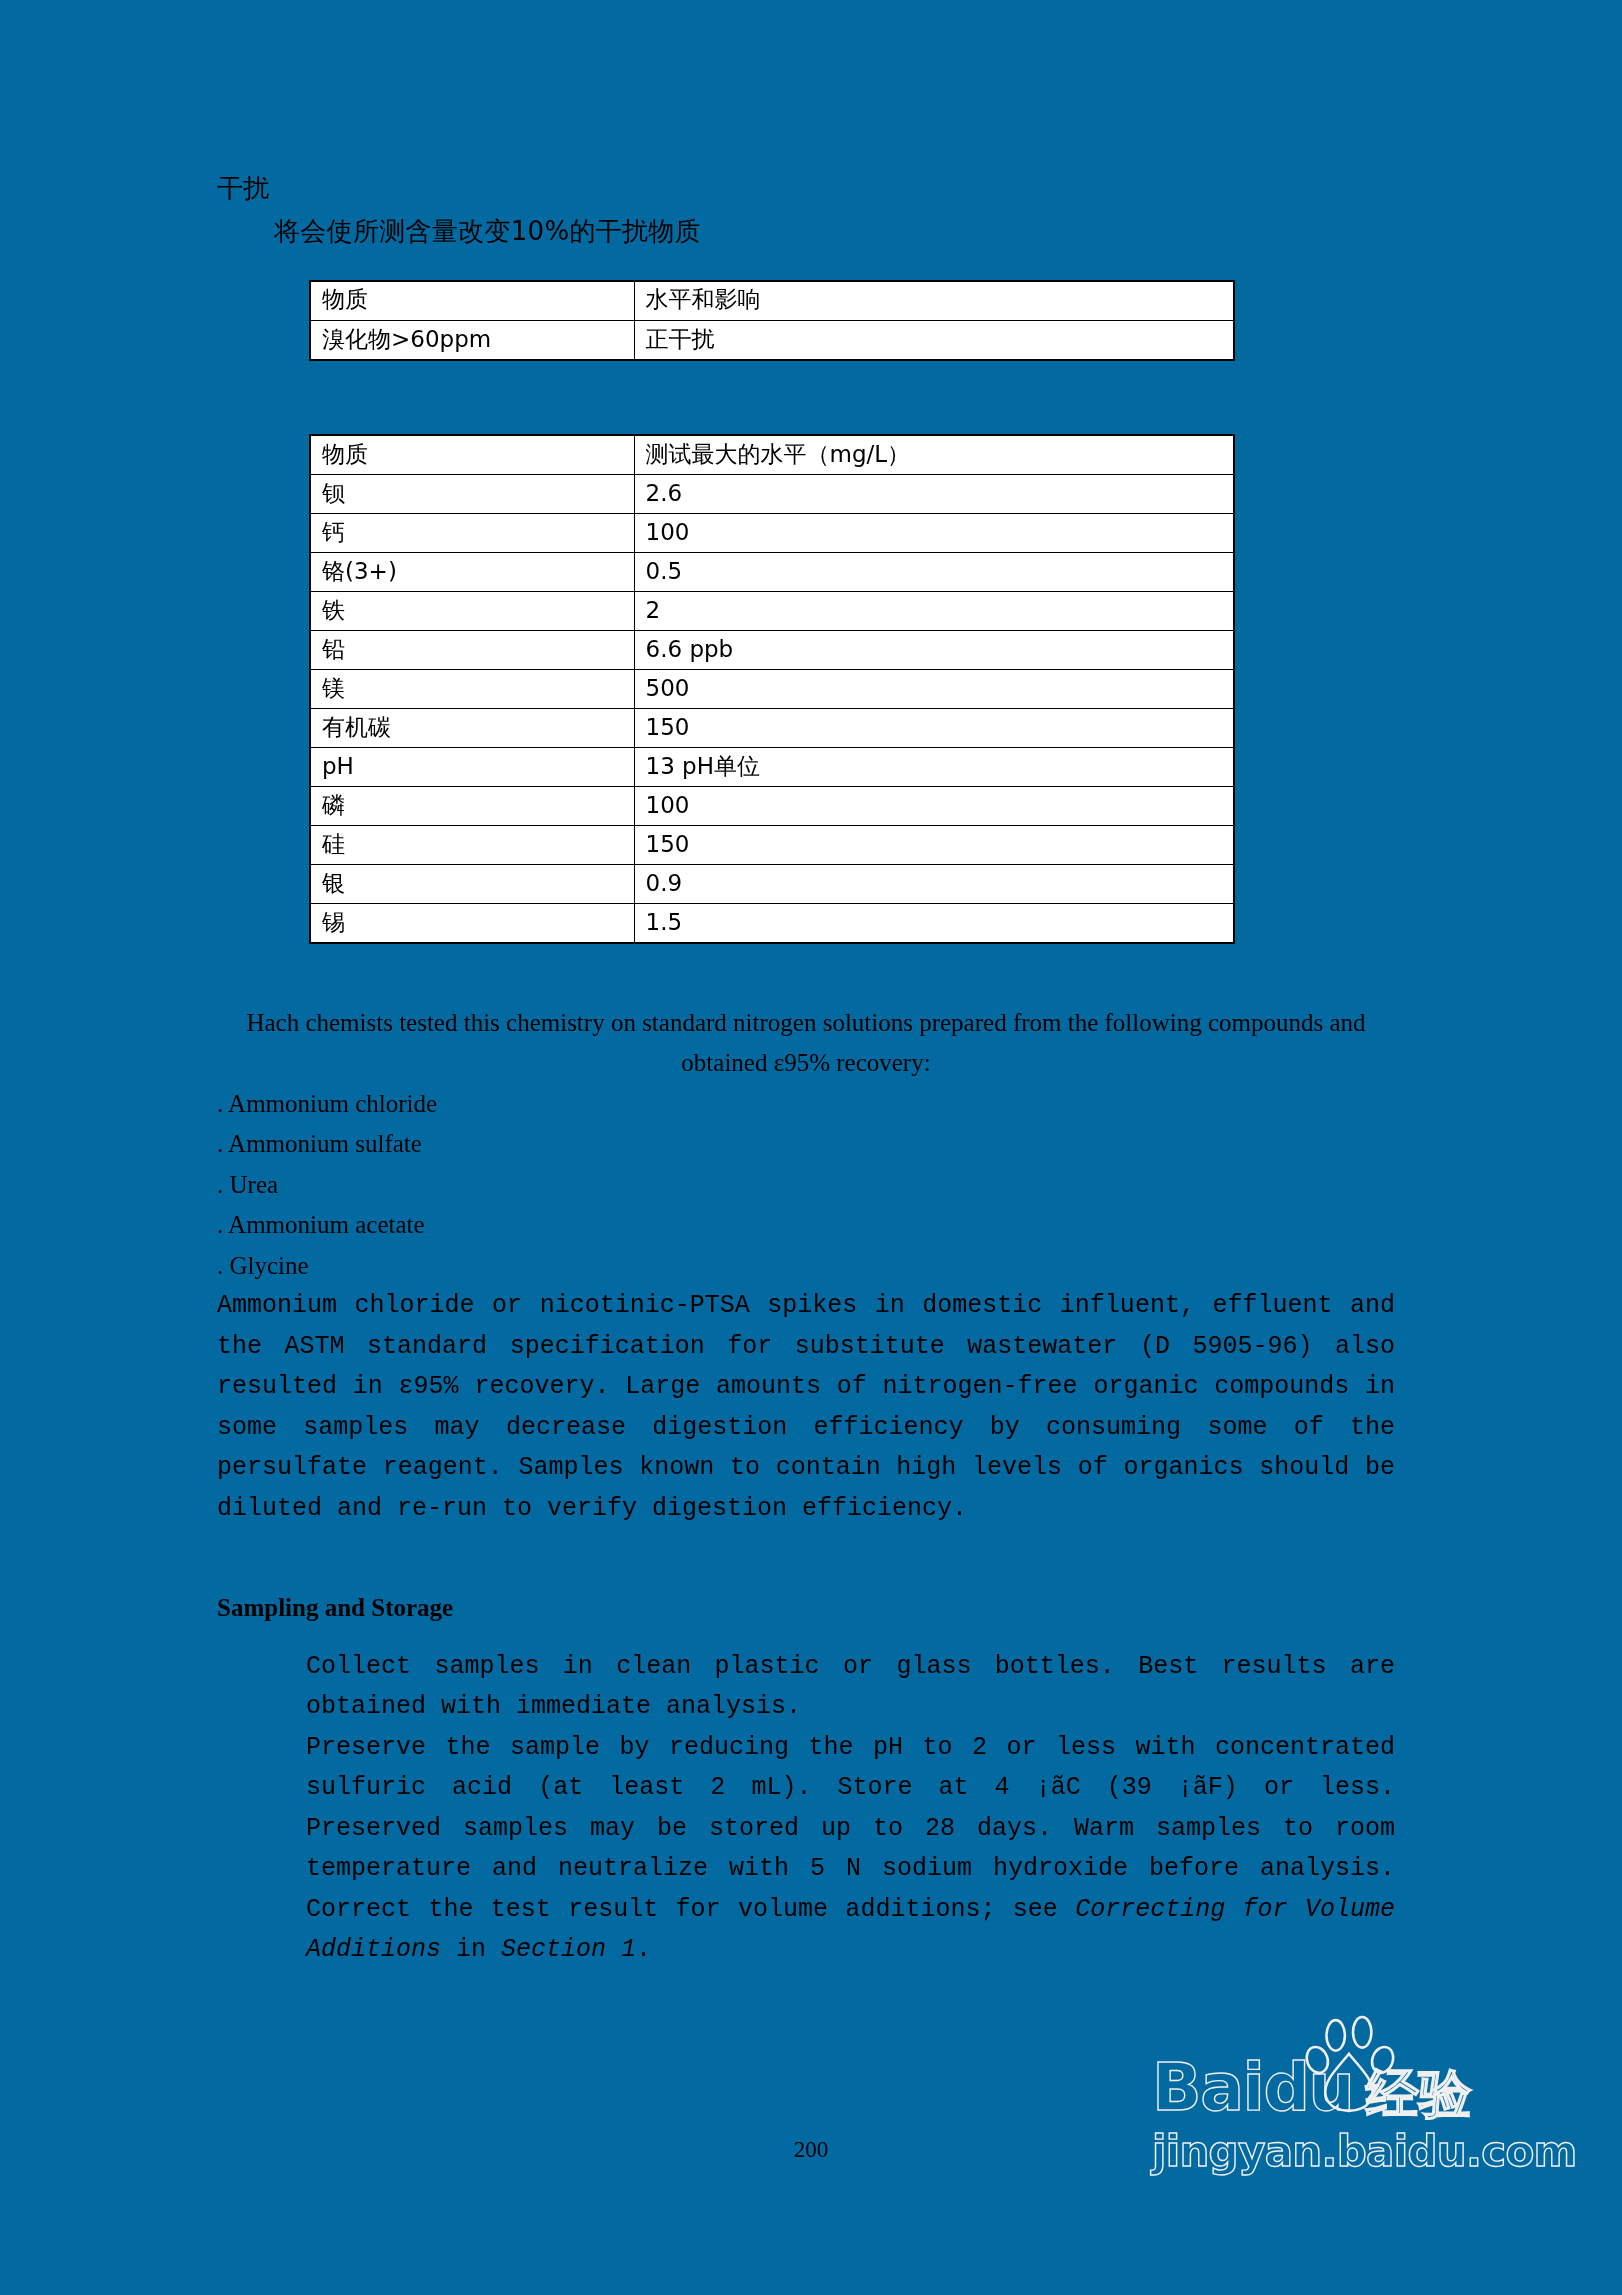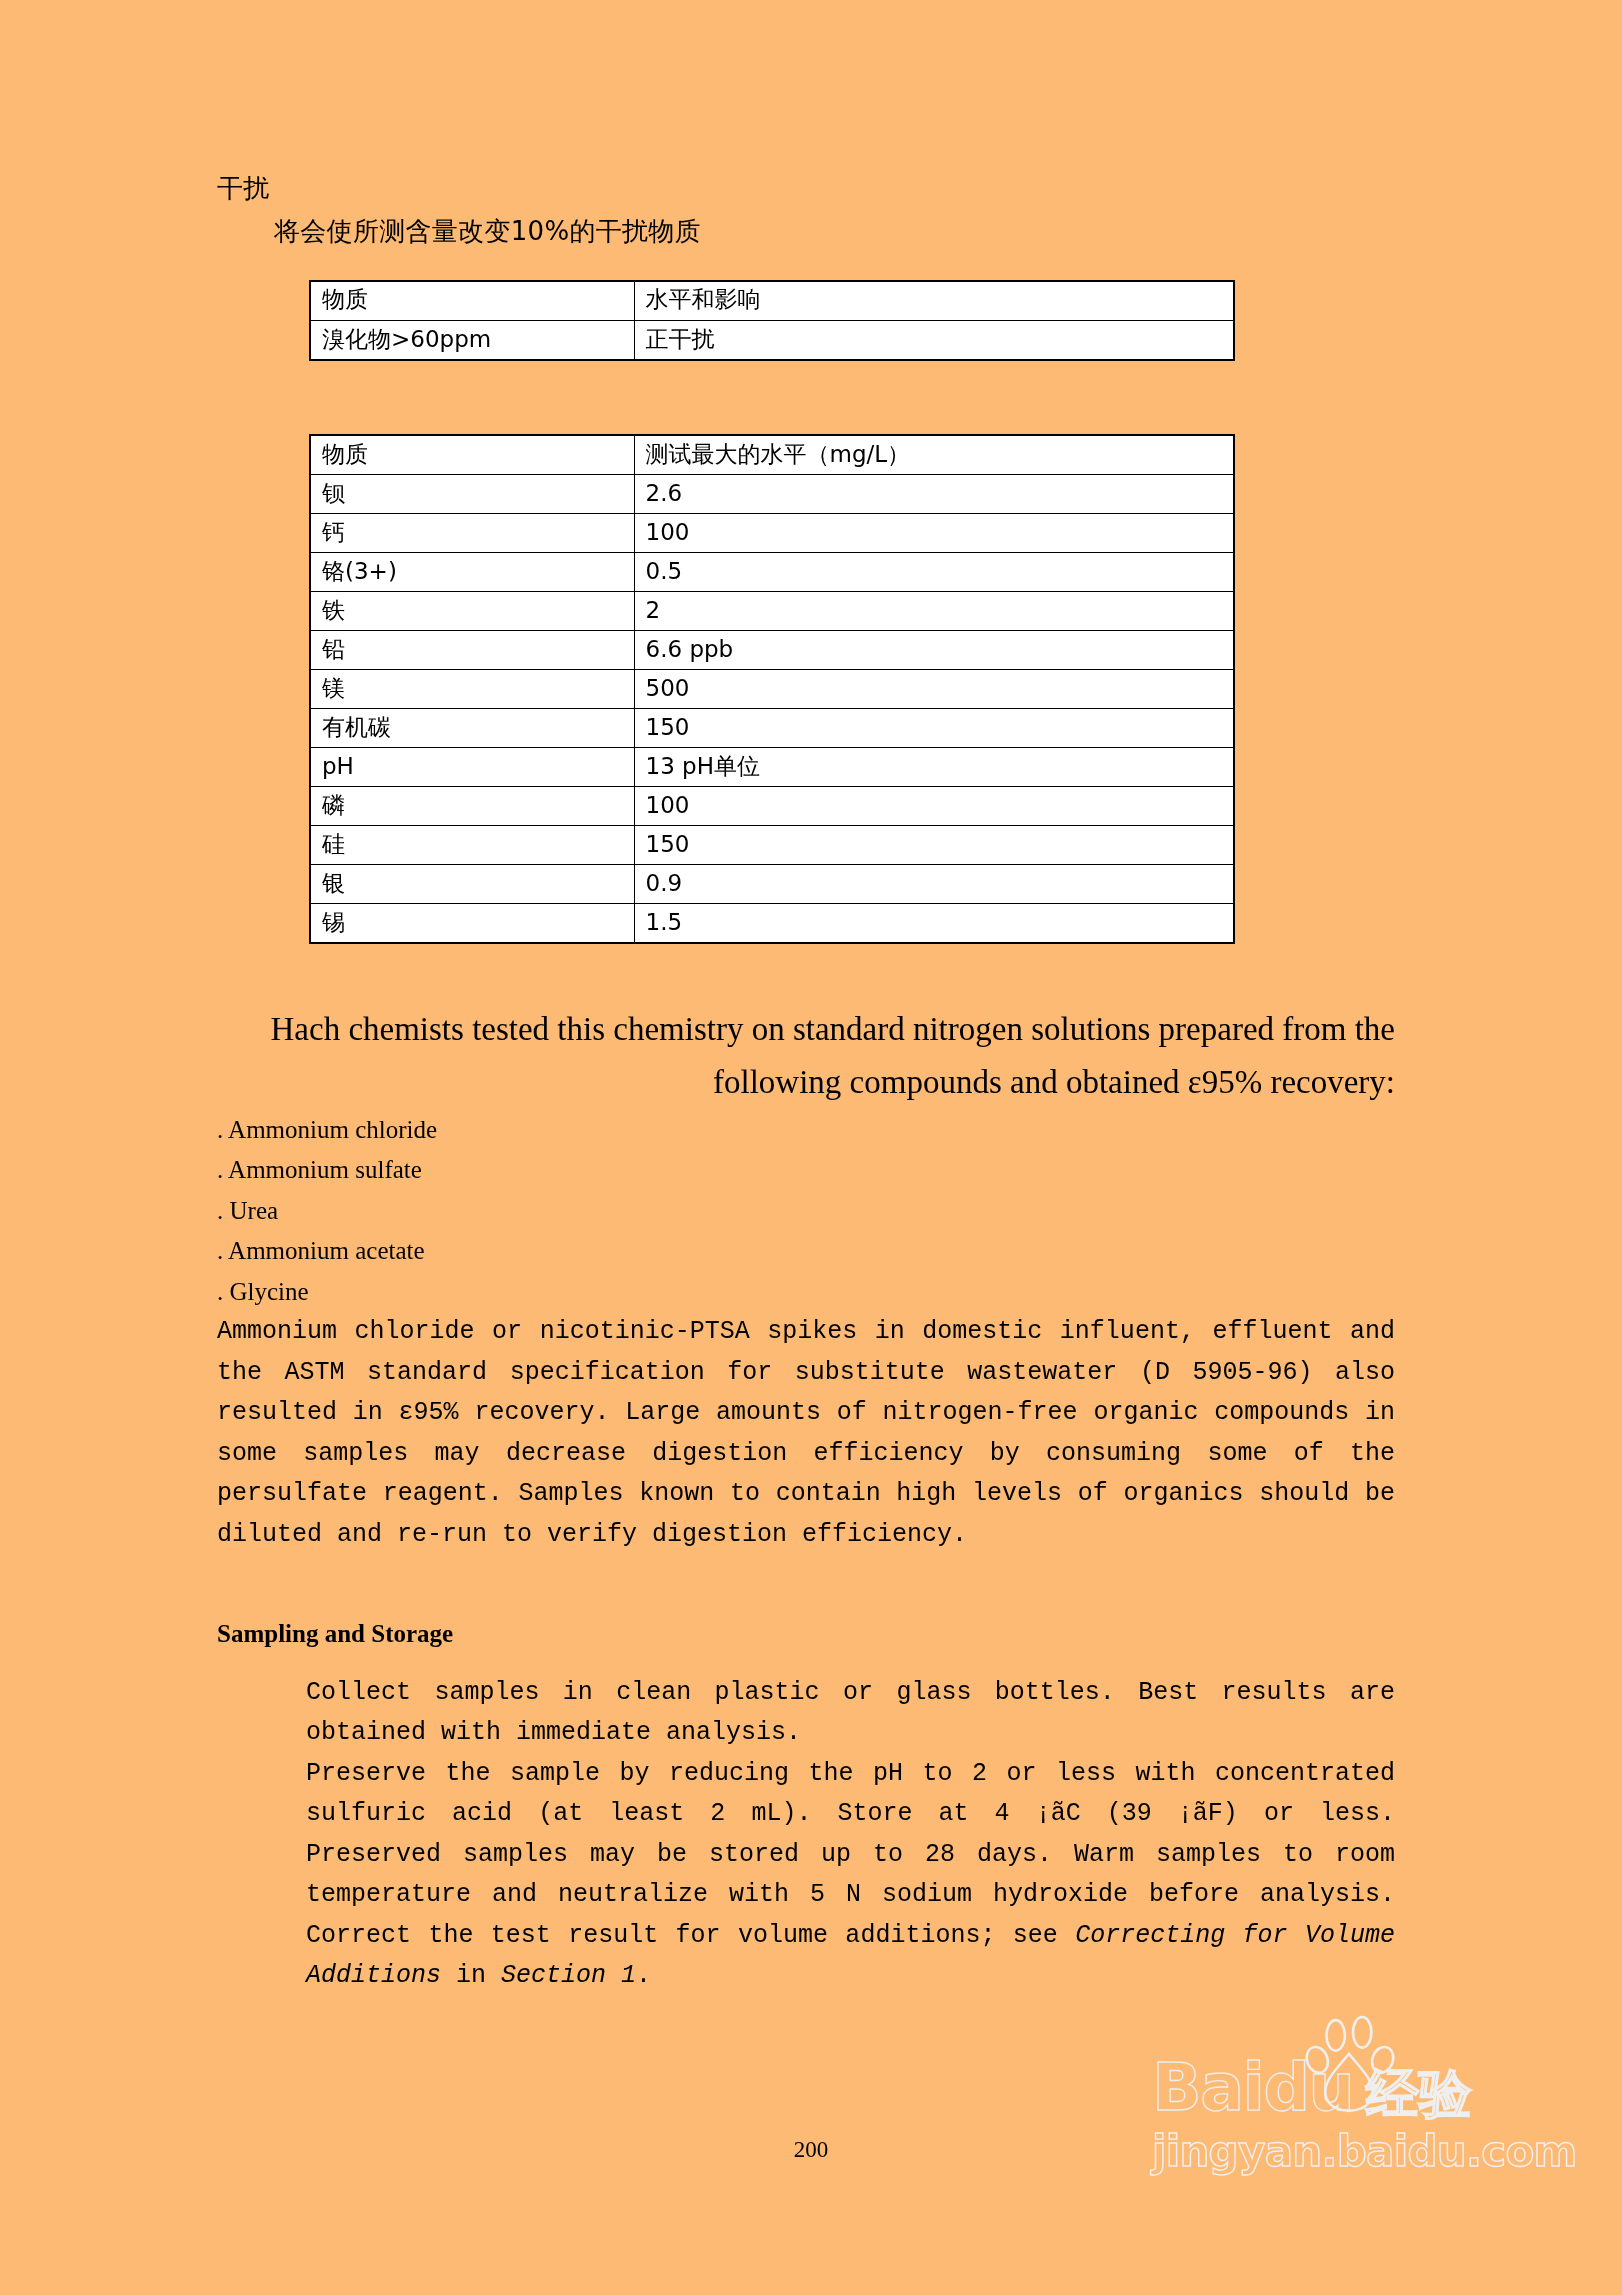--- a/index.html
+++ b/index.html
@@ -8,21 +8,21 @@
     background: #ffffff;
   }
   body {
     font-family: "Liberation Serif", "DejaVu Serif", serif;
     color: #000000;
   }
   .page {
     position: relative;
     width: 1622px;
     height: 2295px;
-    background: #fdba74;
+    background: #0369a1;
     overflow: hidden;
     box-sizing: border-box;
   }
 
   
   .content {
     position: absolute;
     left: 217px;
     top: 174px;
     width: 1178px;
@@ -66,24 +66,24 @@
     line-height: 1.18;
     vertical-align: top;
     height: 31px;
     box-sizing: border-box;
     background: #ffffff;
   }
   table.doc-table.t1 td { height: 34px; }
 
   
   .p-en {
-    font-size: 33px;
+    font-size: 25px;
     line-height: 1.62;
     margin: 0;
-    text-align: right;
+    text-align: center;
   }
   .p-en-just {
     font-size: 25px;
     line-height: 1.62;
     margin: 0;
     text-align: justify;
     text-justify: inter-word;
     font-family: Liberation Mono, monospace;
   }
   .p-en-just.indented {

